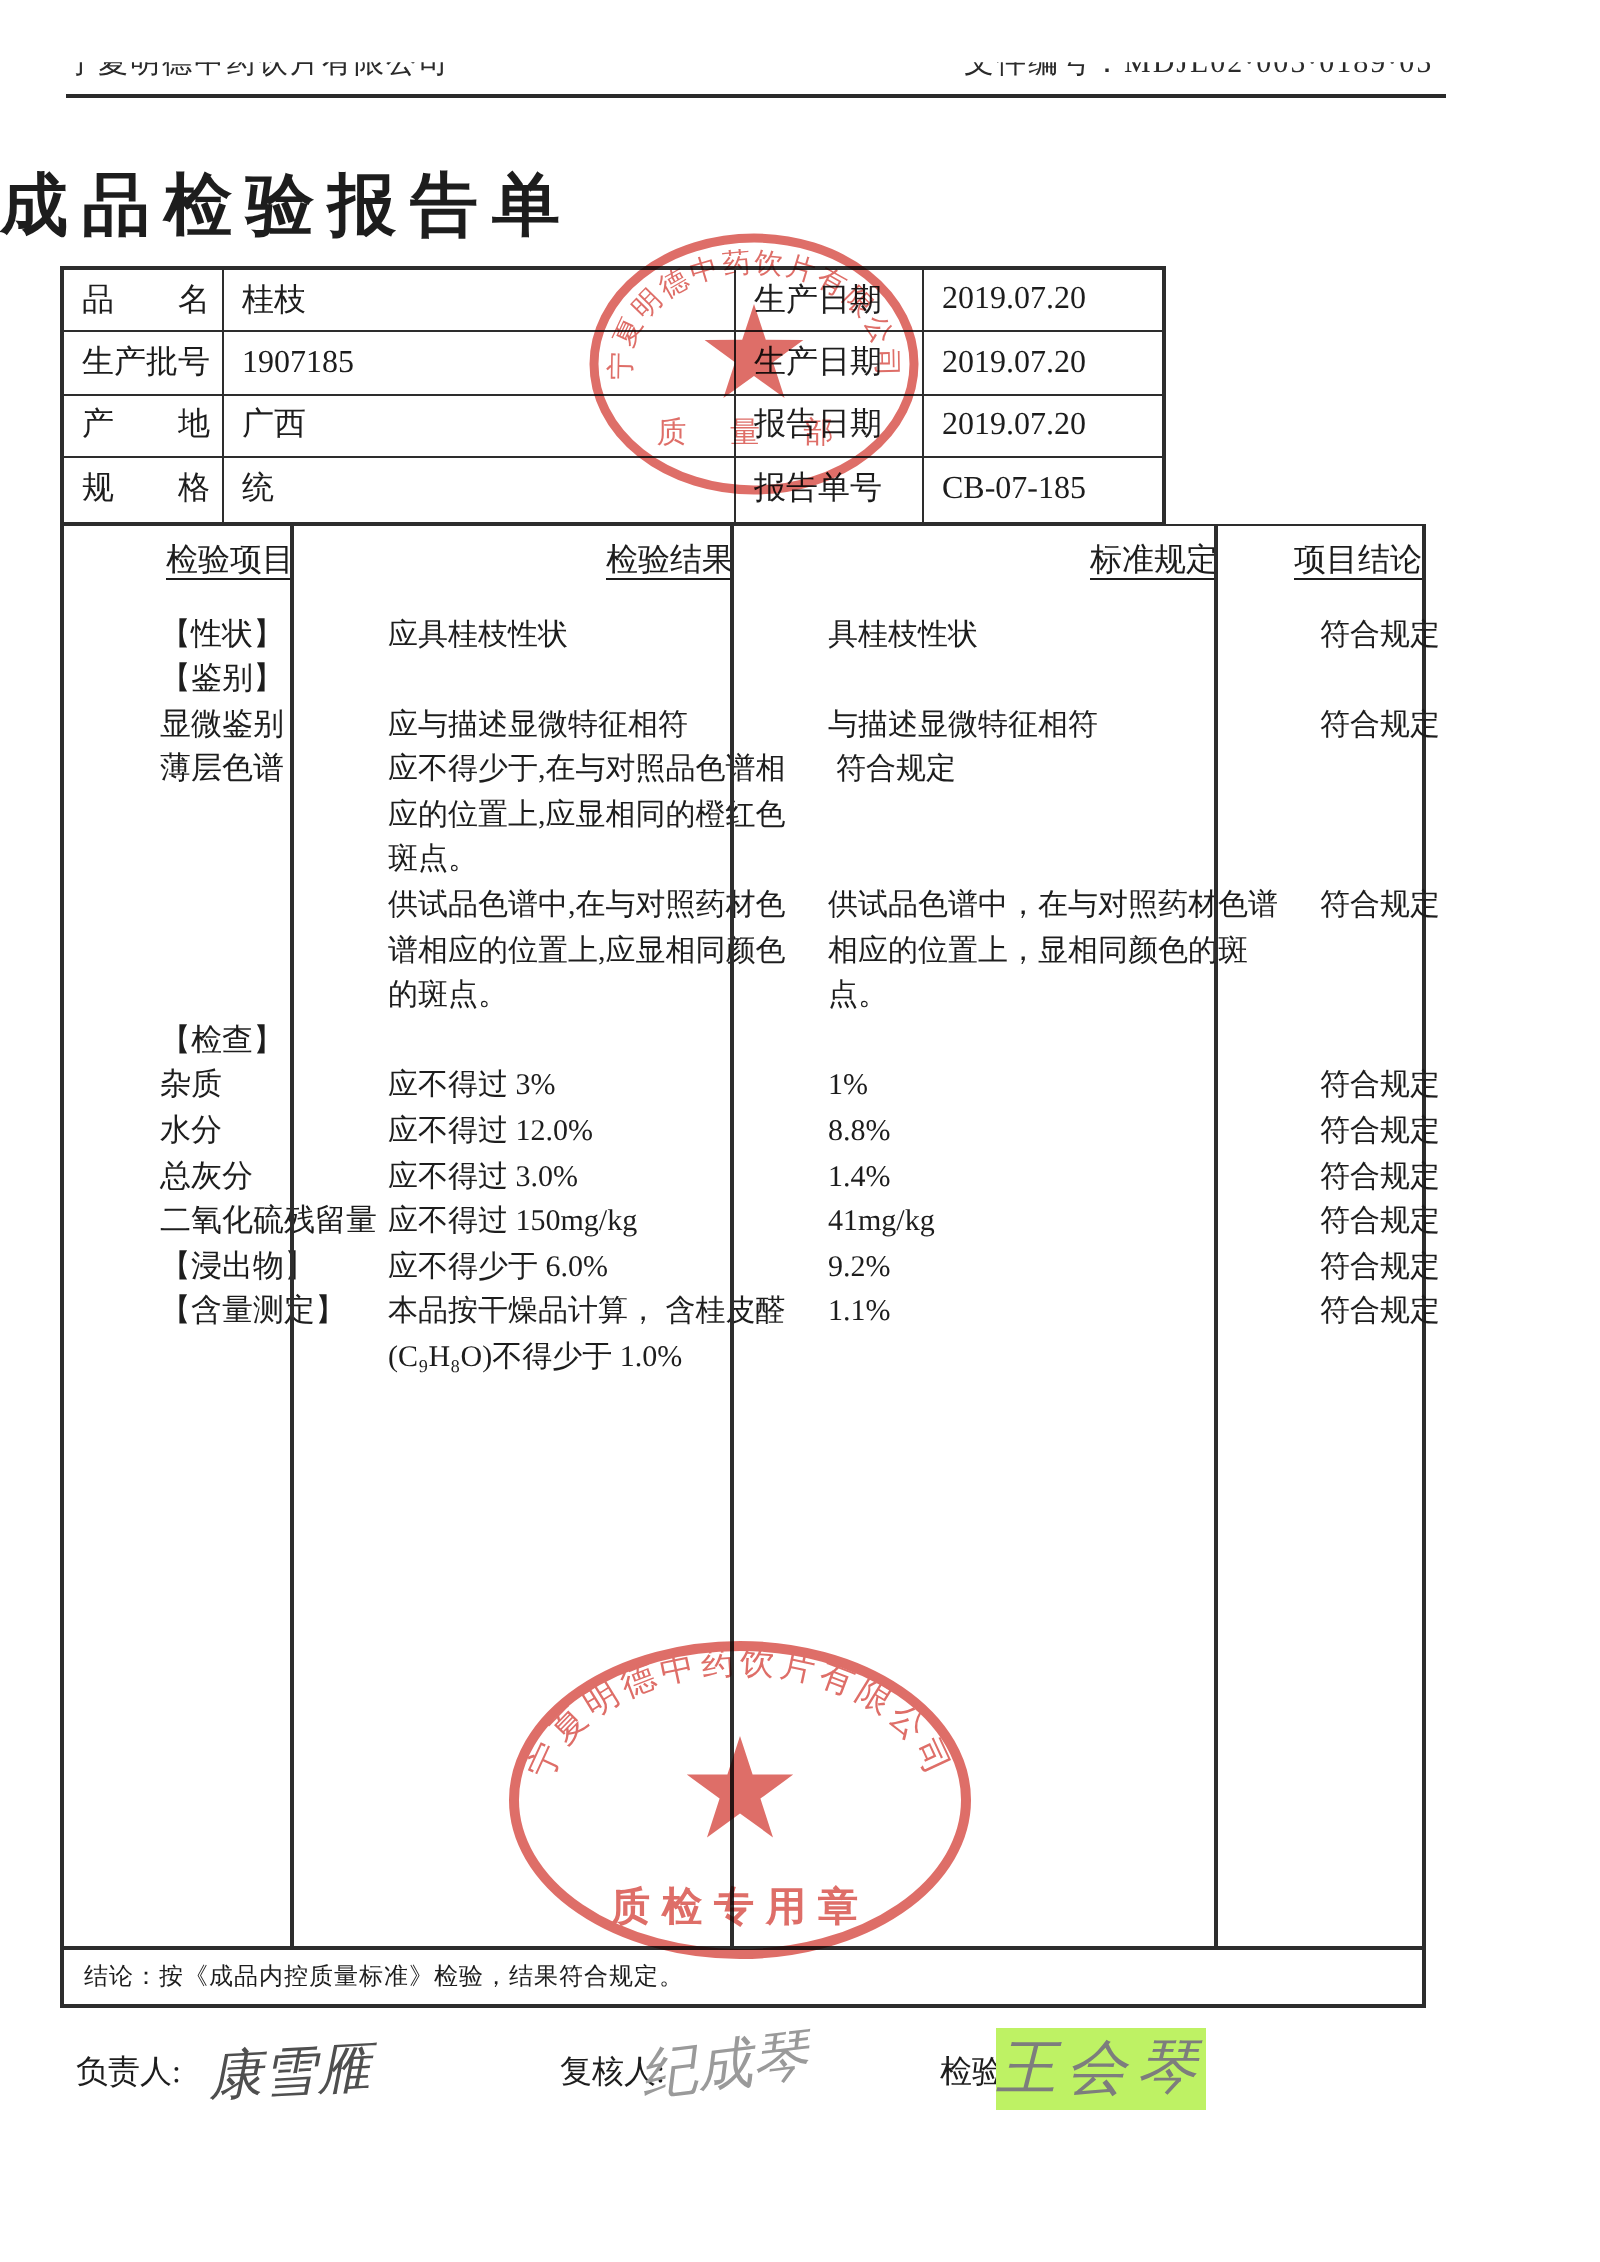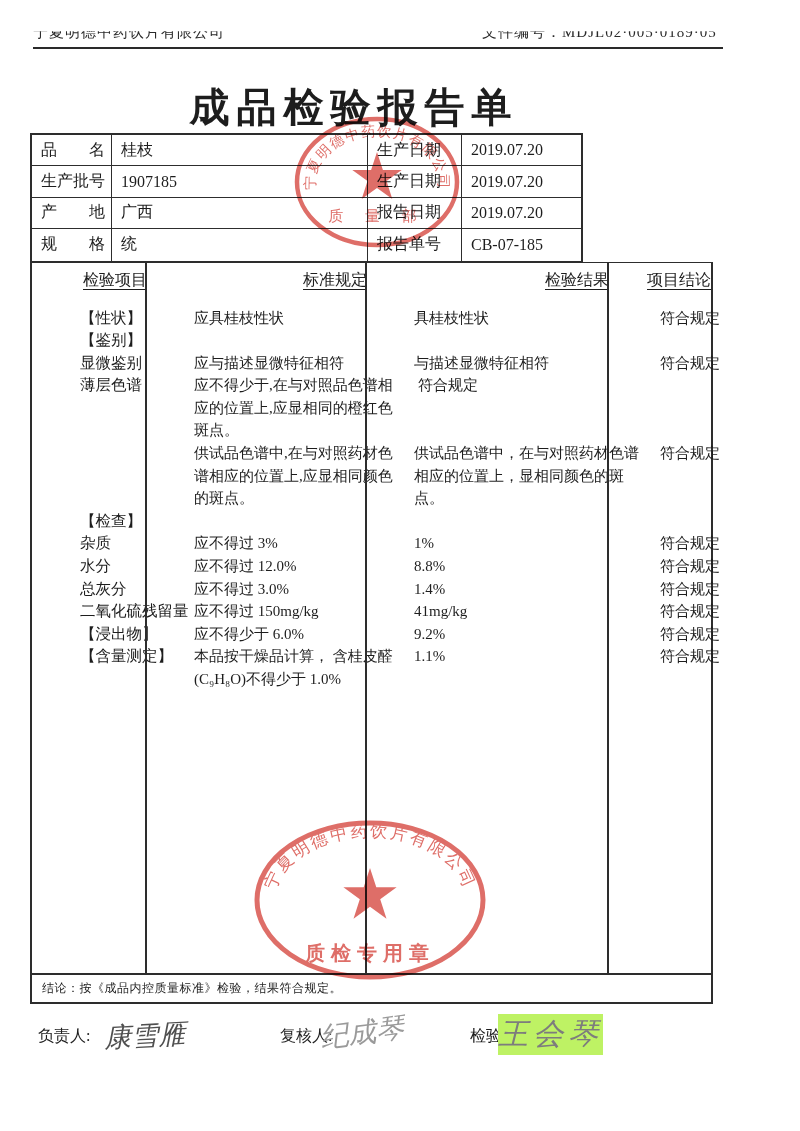--- a/index.html
+++ b/index.html
@@ -7,22 +7,22 @@
     position:relative;width:800px;height:1131px;background:#fff;overflow:hidden;
     font-family:"Liberation Serif","DejaVu Serif",serif;color:#1d1d1d;
   }
   
   .hdr-text{position:absolute;top:24px;font-size:15px;line-height:17px;color:#2a2a2a;
     clip-path:inset(42% 0 0 0);letter-spacing:1px;white-space:nowrap;}
   .hdr-left{left:33px;}
   .hdr-right{left:482px;}
   .hdr-rule{position:absolute;left:33px;top:47px;width:690px;height:2px;background:#2a2a2a;}
   
-  .title{position:absolute;left:0;top:80px;width:708px;text-align:center;
-    font-size:40px;font-weight:700;letter-spacing:7px;}
+  .title{position:absolute;left:0;top:80px;width:708px;
+    font-size:34px;font-weight:700;letter-spacing:7px;}
   
   .info-table{position:absolute;left:30px;top:133px;width:553px;height:130px;
     border:2px solid #2d2d2d;box-sizing:border-box;
     display:grid;grid-template-columns:80px 256px 94px 1fr;grid-auto-rows:31.4px;}
   .info-table .cell{border-right:1.5px solid #2d2d2d;border-bottom:1.5px solid #2d2d2d;
     padding:0 9px;font-size:16px;display:flex;align-items:center;white-space:nowrap;overflow:visible;}
   .info-table .cell.last-col{border-right:none;}
   .info-table .cell.last-row{border-bottom:none;}
   .info-table .lab{letter-spacing:0;}
   
@@ -86,22 +86,22 @@
     <div class="cell last-col last-row">CB-07-185</div>
   </div>
 
   <div class="main-table">
     <div class="vline vl1"></div>
     <div class="vline vl2"></div>
     <div class="vline vl3"></div>
 
     <div class="mt-head">
       <div class="h">检验项目</div>
+      <div class="h">检验结果</div>
       <div class="h">标准规定</div>
-      <div class="h">检验结果</div>
       <div class="h">项目结论</div>
     </div>
 
     <div class="mt-rows">
       <div class="mt-row">
         <div class="c item">【性状】</div>
         <div class="c">应具桂枝性状</div>
         <div class="c">具桂枝性状</div>
         <div class="c concl">符合规定</div>
       </div>

